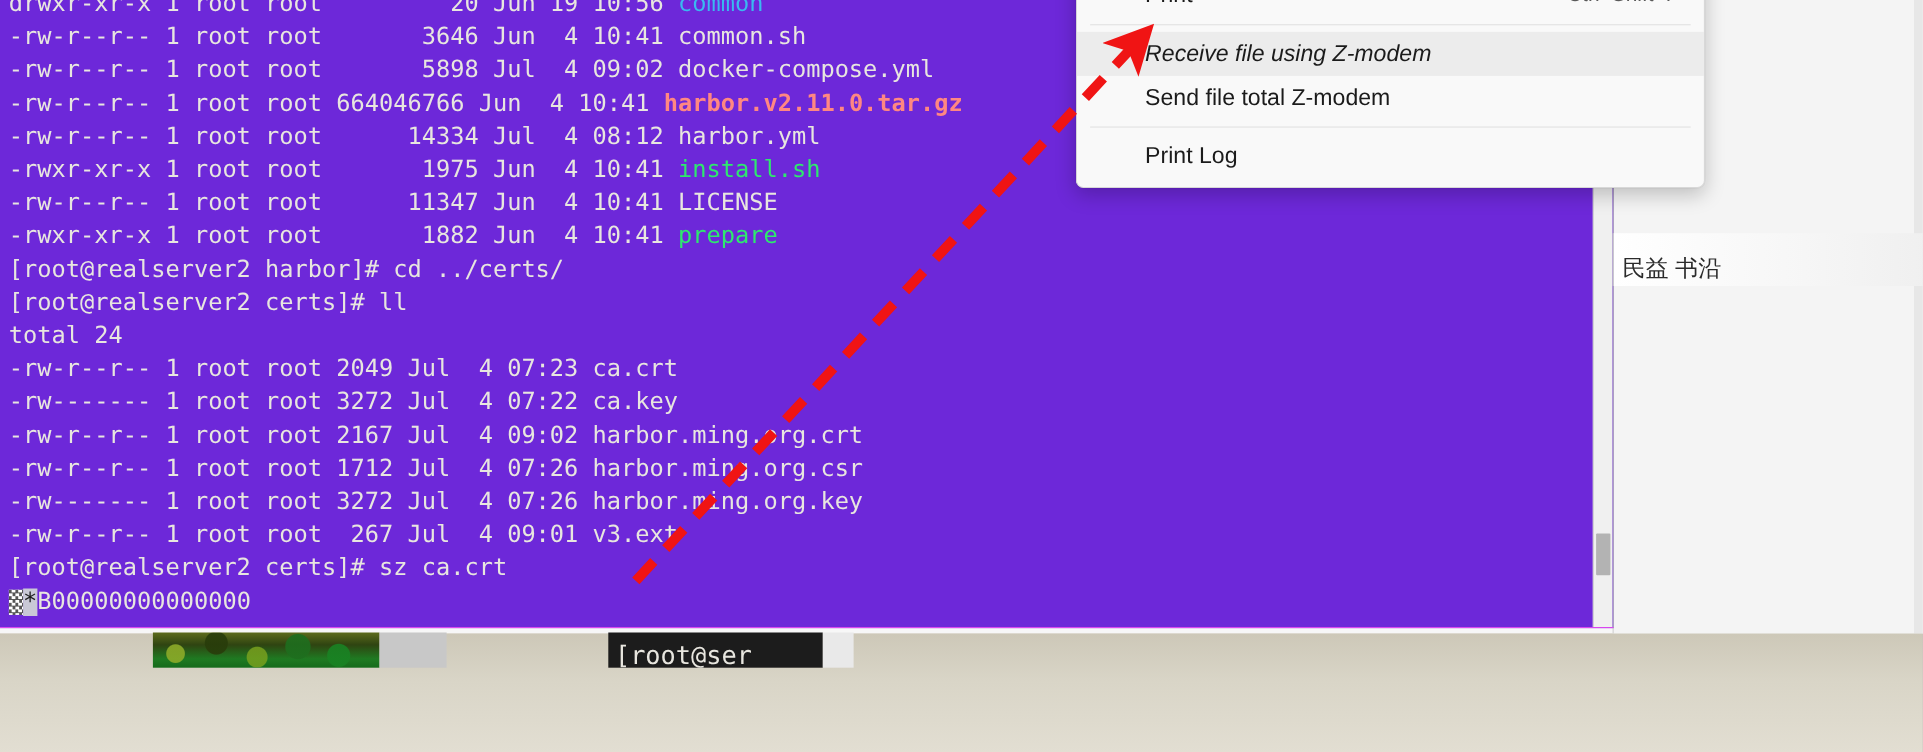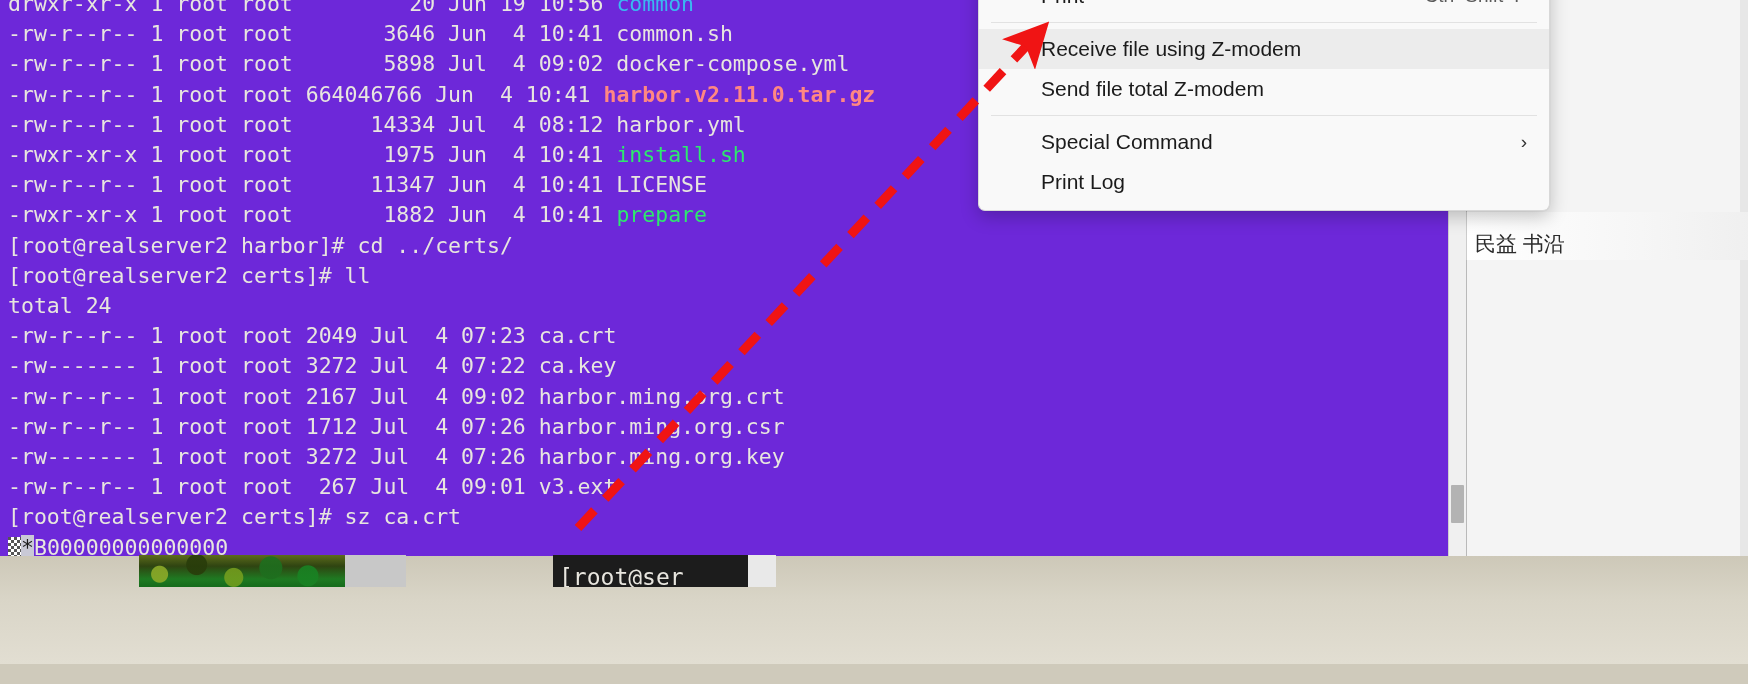--- a/index.html
+++ b/index.html
@@ -70,21 +70,21 @@
   .menu-item{
     display:flex;align-items:center;
     height:40px;
     padding:0 22px 0 62px;
     white-space:nowrap;
     cursor:default;
   }
   .menu-item .mi-label{flex:1;}
   .menu-item .mi-accel{color:#5a5a5a;font-size:19px;margin-left:30px;}
   .menu-item .mi-arrow{color:#333;font-size:19px;margin-left:30px;}
-  .menu-item.highlight{background:#ececec;}
+  .menu-item.highlight{background:#ececec;font-style:italic;}
   .menu-sep{height:1px;background:#e2e2e2;margin:6px 12px;}
 
   
   #ime-hint{
     position:absolute;left:1466px;top:212px;width:282px;height:46px;
     background:linear-gradient(90deg,#ffffff 0%,#f6f6f6 60%,#efefef 100%);
     border-left:1px solid #cccccc;
     color:#2b2b2b;font-size:21px;
     display:flex;align-items:flex-end;
     padding:0 0 2px 8px;
@@ -100,21 +100,21 @@
   }
   #right-panel-scroll{
     position:absolute;left:1740px;top:0;width:8px;height:576px;background:#e7e7e7;
   }
 
   
   #annotation-arrow{position:absolute;left:0;top:0;width:1748px;height:684px;pointer-events:none;z-index:30;}
 
   
   #taskbar{
-    position:absolute;left:0;top:556px;width:1748px;height:108px;
+    position:absolute;left:0;top:576px;width:1748px;height:108px;
     background:linear-gradient(180deg,#cdc8b8 0%,#d9d5c7 40%,#e2ded2 100%);
   }
   .thumb{position:absolute;top:-1px;overflow:hidden;}
   #thumb-1{left:139px;width:206px;height:32px;
     background:linear-gradient(180deg,#5d6b1c 0%,#2f4411 35%,#1f7a22 75%,#156b1b 100%);}
   #thumb-1 .leaf{position:absolute;inset:0;
     background:
       radial-gradient(circle at 10% 60%, rgba(140,170,40,.9) 0 8px, transparent 9px),
       radial-gradient(circle at 28% 30%, rgba(40,60,10,.9) 0 10px, transparent 11px),
       radial-gradient(circle at 46% 70%, rgba(120,160,30,.85) 0 9px, transparent 10px),
@@ -154,24 +154,20 @@
     </div>
     <div class="menu-sep"></div>
     <div class="menu-item highlight">
       <span class="mi-label">Receive file using Z-modem</span>
     </div>
     <div class="menu-item">
       <span class="mi-label">Send file total Z-modem</span>
     </div>
     <div class="menu-sep"></div>
     <div class="menu-item">
-      <span class="mi-label">Special Command</span>
-      <span class="mi-arrow">›</span>
-    </div>
-    <div class="menu-item">
       <span class="mi-label">Print Log</span>
     </div>
   </div>
 
 <svg id="annotation-arrow" viewBox="0 0 1748 684" xmlns="http://www.w3.org/2000/svg">
   <defs>
     <marker id="arrowhead" markerWidth="5" markerHeight="5" refX="2.2" refY="2.5" orient="auto" markerUnits="strokeWidth">
       <path d="M0,0 L5,2.5 L0,5 L1.2,2.5 Z" fill="#f01414"></path>
     </marker>
   </defs>

